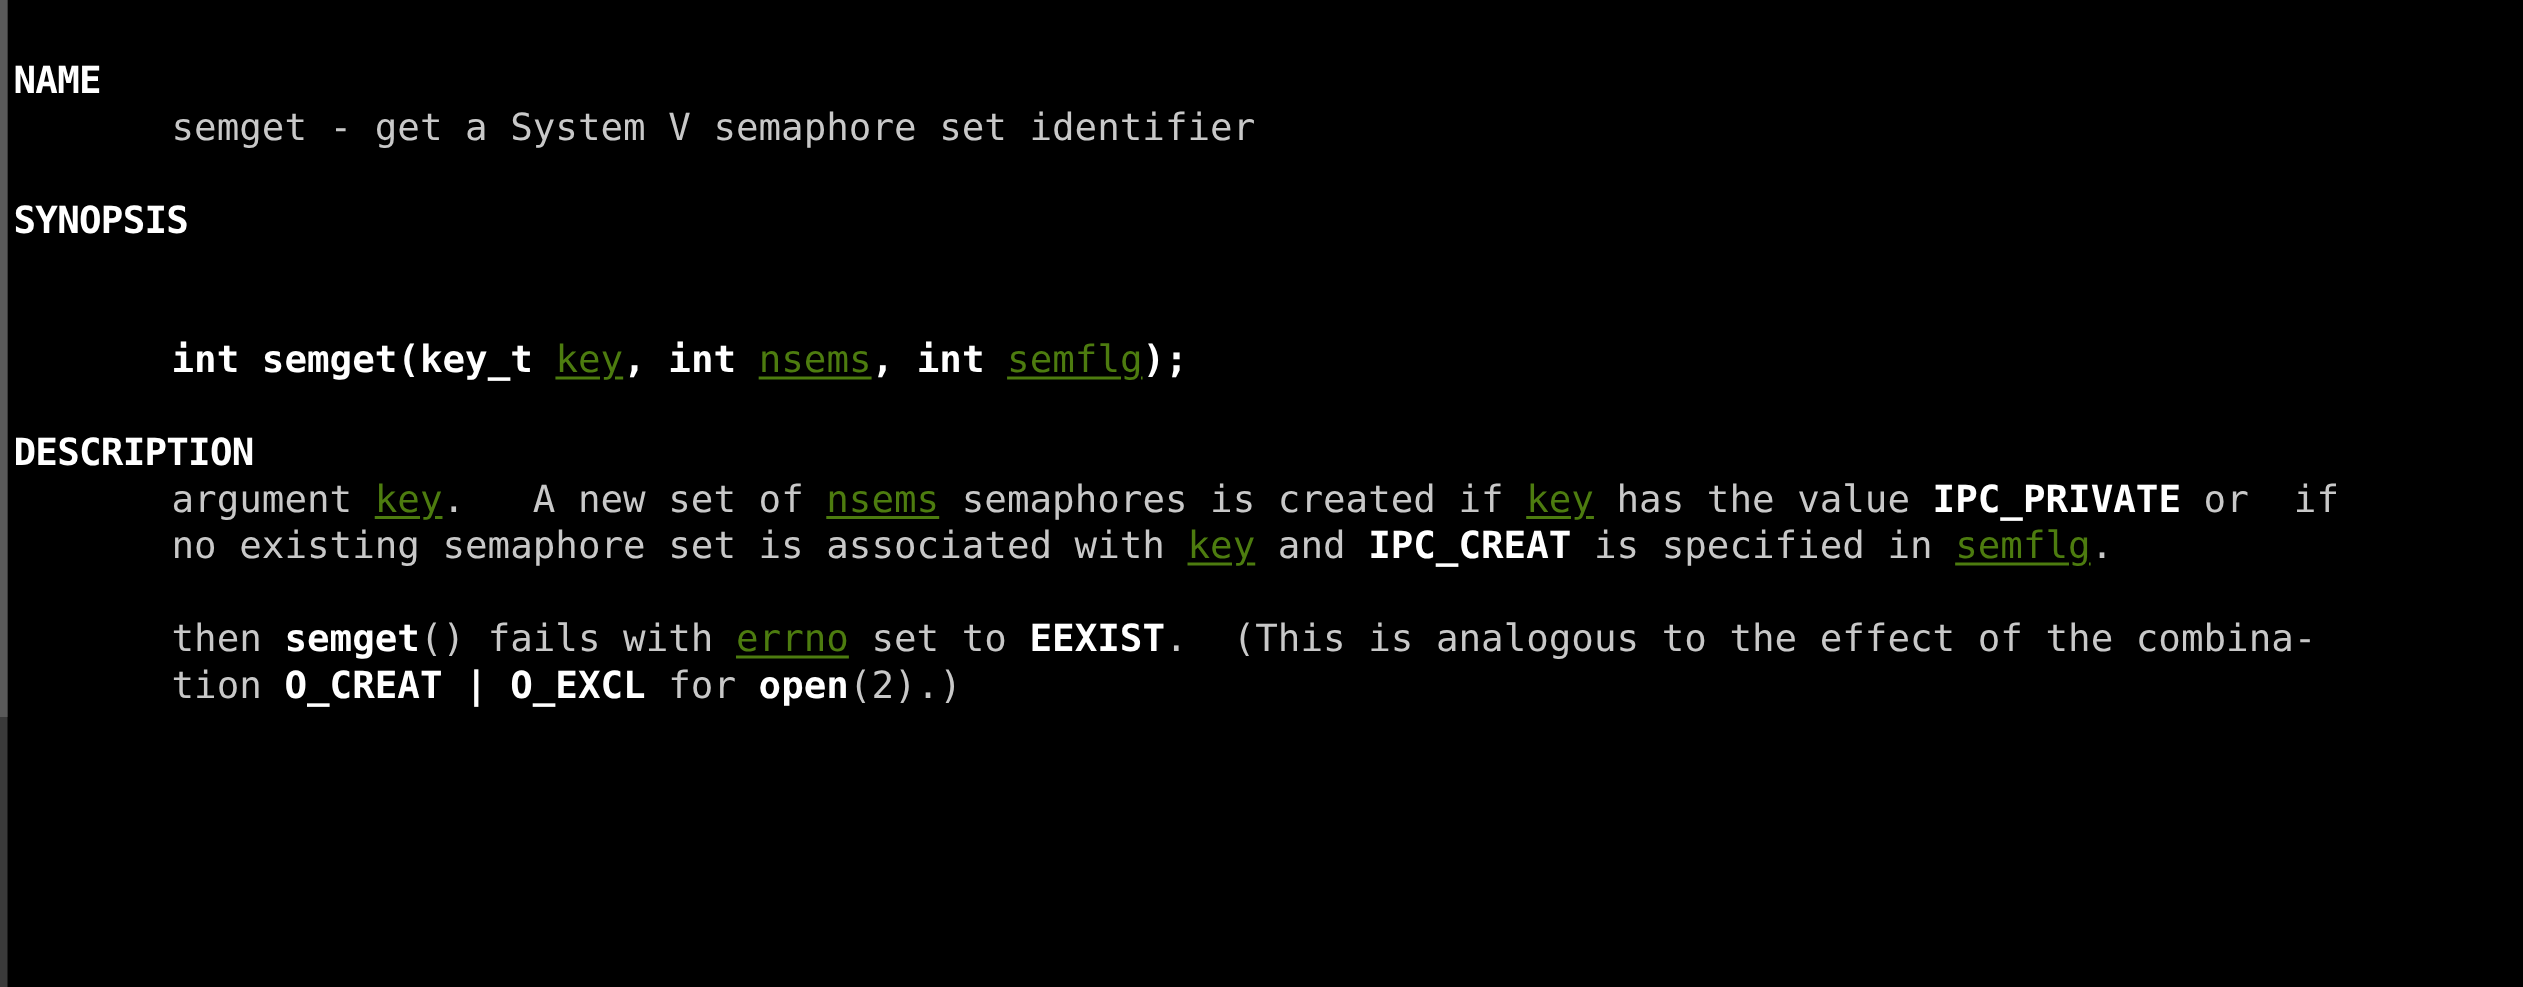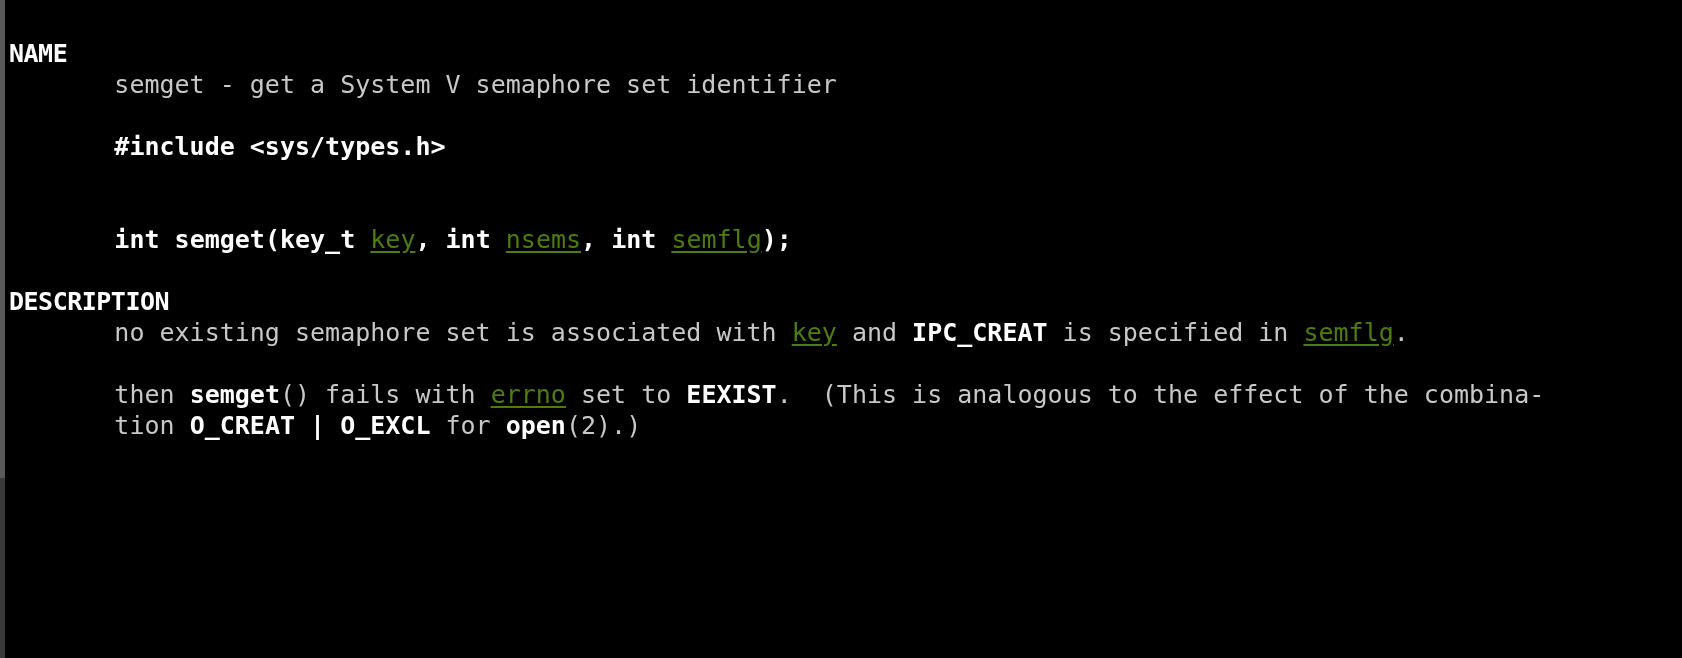--- a/index.html
+++ b/index.html
@@ -97,32 +97,33 @@
     <div id="left-edge-thumb"></div>
   </div>
 
   <div id="page">
 
     <div class="heading">NAME</div>
     <div class="line"><span class="n">       </span><span class="n">semget - get a System V semaphore set identifier</span></div>
 
     <div class="blank"></div>
 
-    <div class="line"><span class="n">       </span><span class="b">#include &lt;sys/types.h&gt;</span></div>
+    <div class="heading">SYNOPSIS</div>
     <div class="line"><span class="n">       </span></div>
 
     <div class="blank"></div>
 
     <div class="line"><span class="n">       </span><span class="b">int</span><span class="b"> </span><span class="b">semget</span><span class="b">(</span><span class="b">key_t</span><span class="b"> </span><span class="u">key</span><span class="b">,</span><span class="b"> </span><span class="b">int</span><span class="b"> </span><span class="u">nsems</span><span class="b">,</span><span class="b"> </span><span class="b">int</span><span class="b"> </span><span class="u">semflg</span><span class="b">);</span></div>
 
     <div class="blank"></div>
 
     <div class="heading">DESCRIPTION</div>
 
 
+    <div class="line"><span class="n">       </span><span class="n">argument </span><span class="u">key</span><span class="n">.   A new set of </span><span class="u">nsems</span><span class="n"> semaphores is created if </span><span class="u">key</span><span class="n"> has the value </span><span class="b">IPC_PRIVATE</span><span class="n"> or  if</span></div>
 
     <div class="line"><span class="n">       </span><span class="n">no existing semaphore set is associated with </span><span class="u">key</span><span class="n"> and </span><span class="b">IPC_CREAT</span><span class="n"> is specified in </span><span class="u">semflg</span><span class="n">.</span></div>
 
     <div class="blank"></div>
 
 
     <div class="line"><span class="n">       </span><span class="n">then </span><span class="b">semget</span><span class="n">() fails with </span><span class="u">errno</span><span class="n"> set to </span><span class="b">EEXIST</span><span class="n">.  (This is analogous to the effect of the combina-</span></div>
 
     <div class="line"><span class="n">       </span><span class="n">tion </span><span class="b">O_CREAT</span><span class="b"> | </span><span class="b">O_EXCL</span><span class="n"> for </span><span class="b">open</span><span class="n">(2).)</span></div>
 

